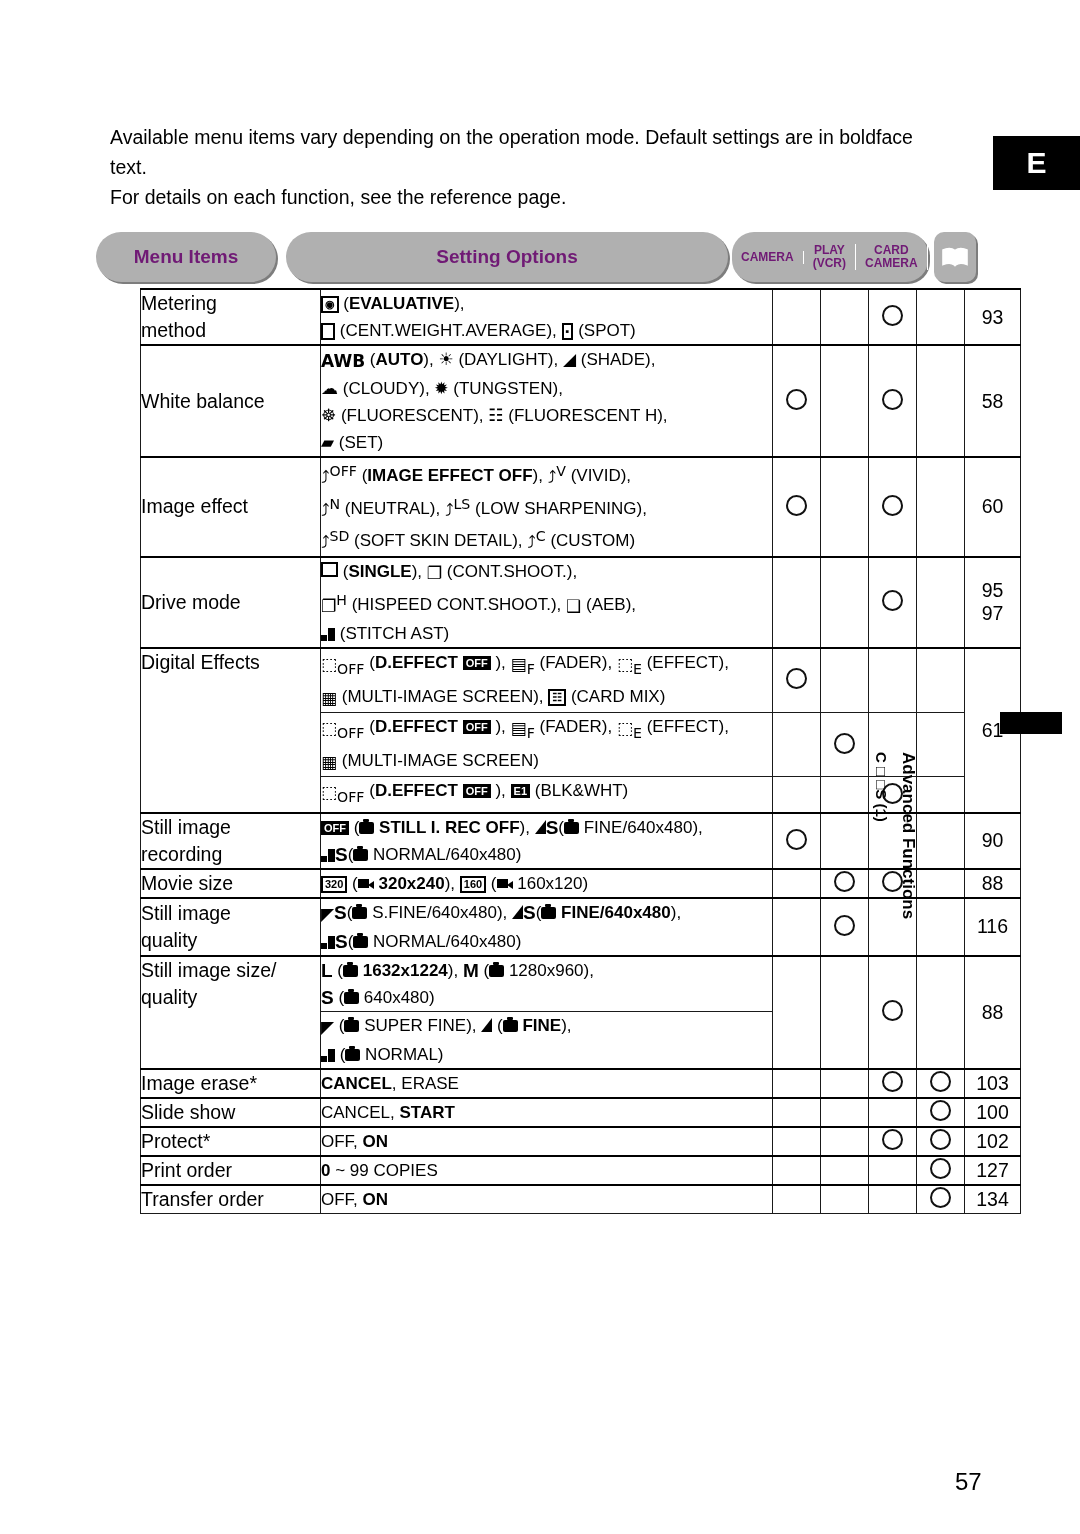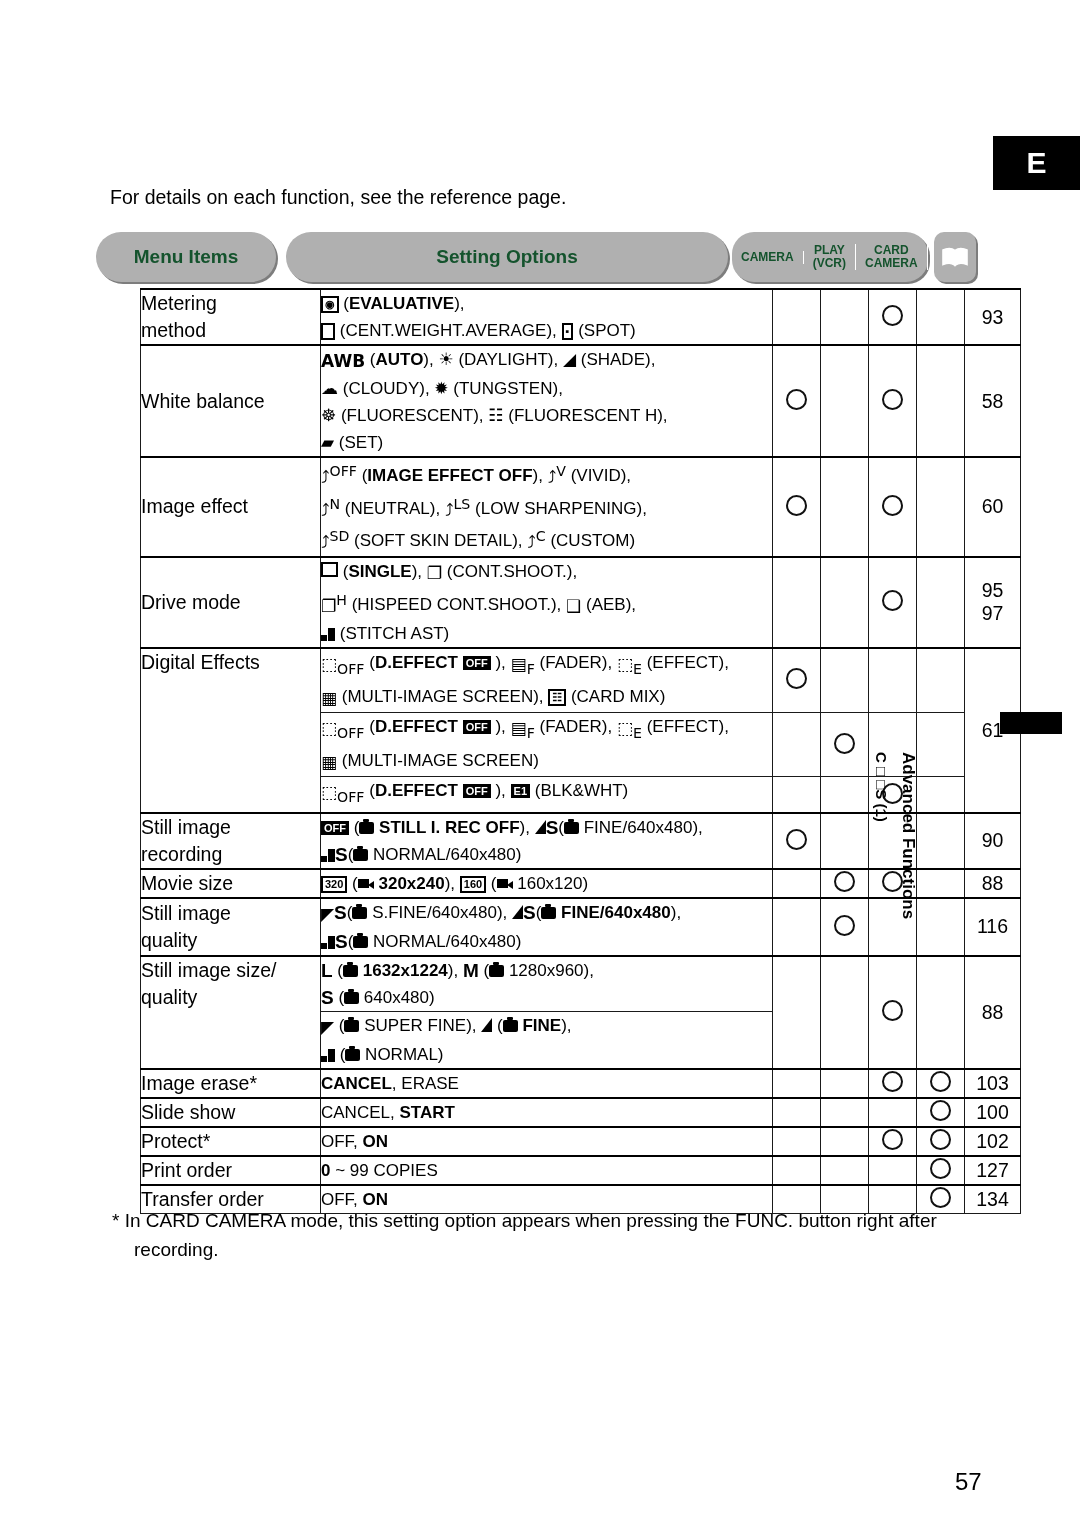--- a/index.html
+++ b/index.html
@@ -40,21 +40,21 @@
   }
 
   
   .tbl-wrap{position:absolute;left:96px;top:232px;width:880px;}
 
   
   .hdr{position:relative;height:52px;}
   .pill{
     position:absolute;top:0;height:50px;
     background:#b0b0b0;border-radius:25px;
-    color:#14532d;font-weight:bold;
+    color:#701a75;font-weight:bold;
     display:flex;align-items:center;justify-content:center;
     box-shadow:2px 2px 0 #7d7d7d;
   }
   .pill-menu{left:0;width:180px;font-size:19px;}
   .pill-setting{left:190px;width:442px;font-size:19px;}
   .pill-modes{left:636px;width:196px;border-radius:22px;}
   .pill-ref{left:838px;width:42px;border-radius:10px;}
   .modes{display:flex;width:100%;height:100%;align-items:center;}
   .mode{
     flex:1;text-align:center;font-size:12px;line-height:13px;
@@ -199,20 +199,21 @@
     position:absolute;left:955px;top:1468px;
     font-size:24px;
   }
 </style>
 </head>
 <body>
 
 <div class="page">
 
 
+  <div class="intro">Available menu items vary depending on the operation mode. Default settings are in boldface text.</div>
   <div class="intro2">For details on each function, see the reference page.</div>
 
   <div class="ebadge">E</div>
 
   <div class="tbl-wrap">
 
     <div class="hdr">
       <div class="pill pill-menu">Menu Items</div>
       <div class="pill pill-setting">Setting Options</div>
       <div class="pill pill-modes">
@@ -384,23 +385,20 @@
             <td class="mark"></td>
             <td class="mark"></td>
             <td class="mark"></td>
             <td class="mark"><span class="circ"></span></td>
             <td class="ref">134</td>
           </tr>
         </tbody>
     </table>
   </div>
 
-  <div class="foot">
-    <span class="hang">* In CARD CAMERA mode, this setting option appears when pressing the FUNC. button right after recording.</span>
-  </div>
 
   <div class="sidetab">
     <div class="sidebar-black"></div>
     <div class="side-text">Advanced Functions</div>
     <div class="side-sub">C □ □S (1)</div>
   </div>
 
   <div class="pageno">57</div>
 </div>
 

